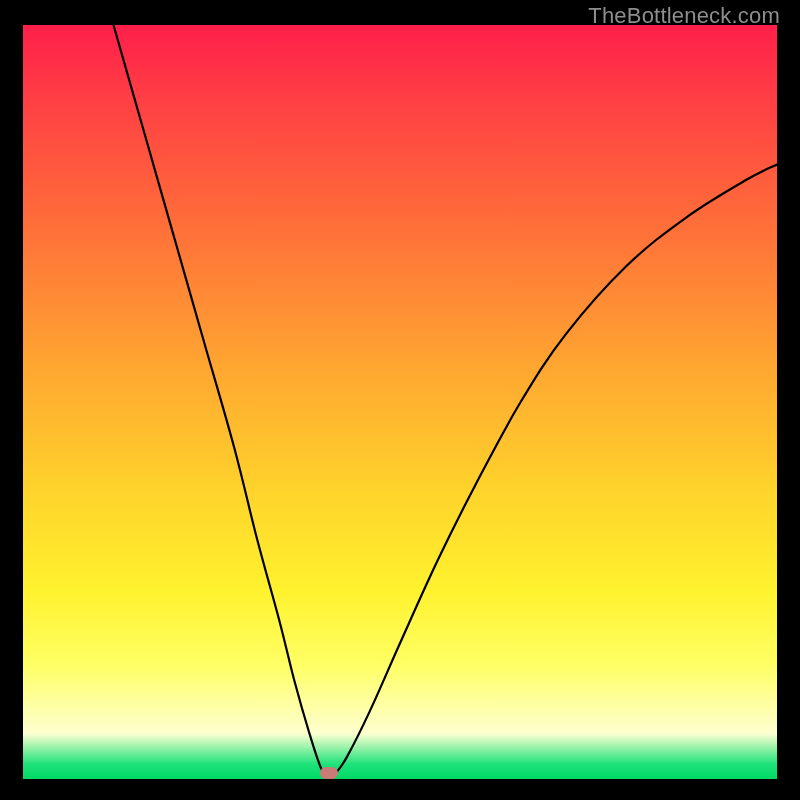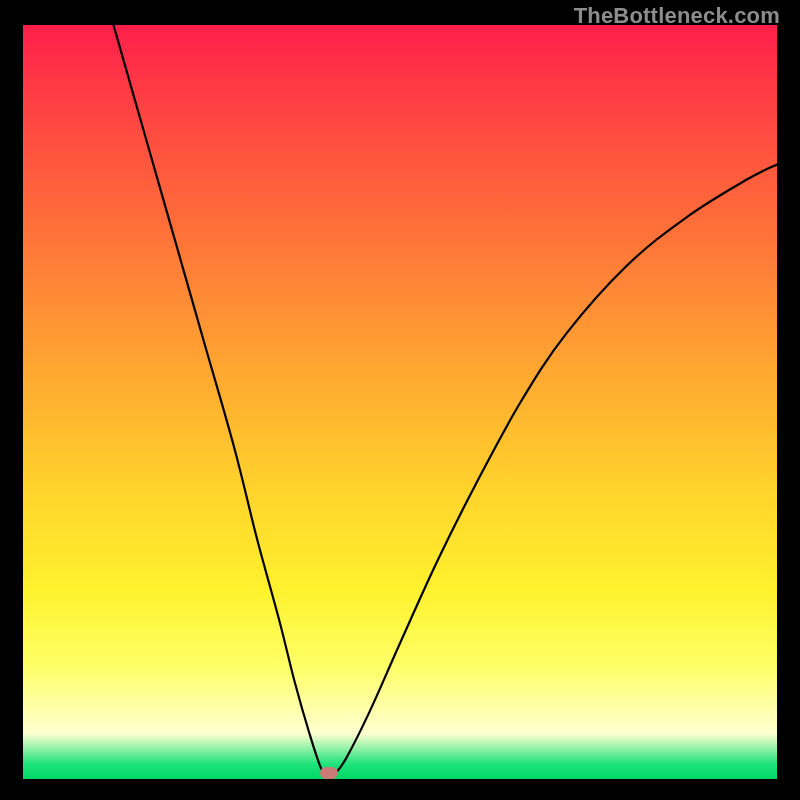--- a/index.html
+++ b/index.html
@@ -39,21 +39,21 @@
       #1fe37b 98%,
       #00d864 100%
     );
   }
   .watermark {
     position: absolute;
     top: 3px;
     right: 20px;
     color: #8d8d8d;
     font-size: 22px;
-    font-weight: 700;
+    font-weight: 400;
     letter-spacing: 0.2px;
   }
   svg.curve {
     position: absolute;
     left: 0;
     top: 0;
     width: 754px;
     height: 754px;
   }
   .marker {

